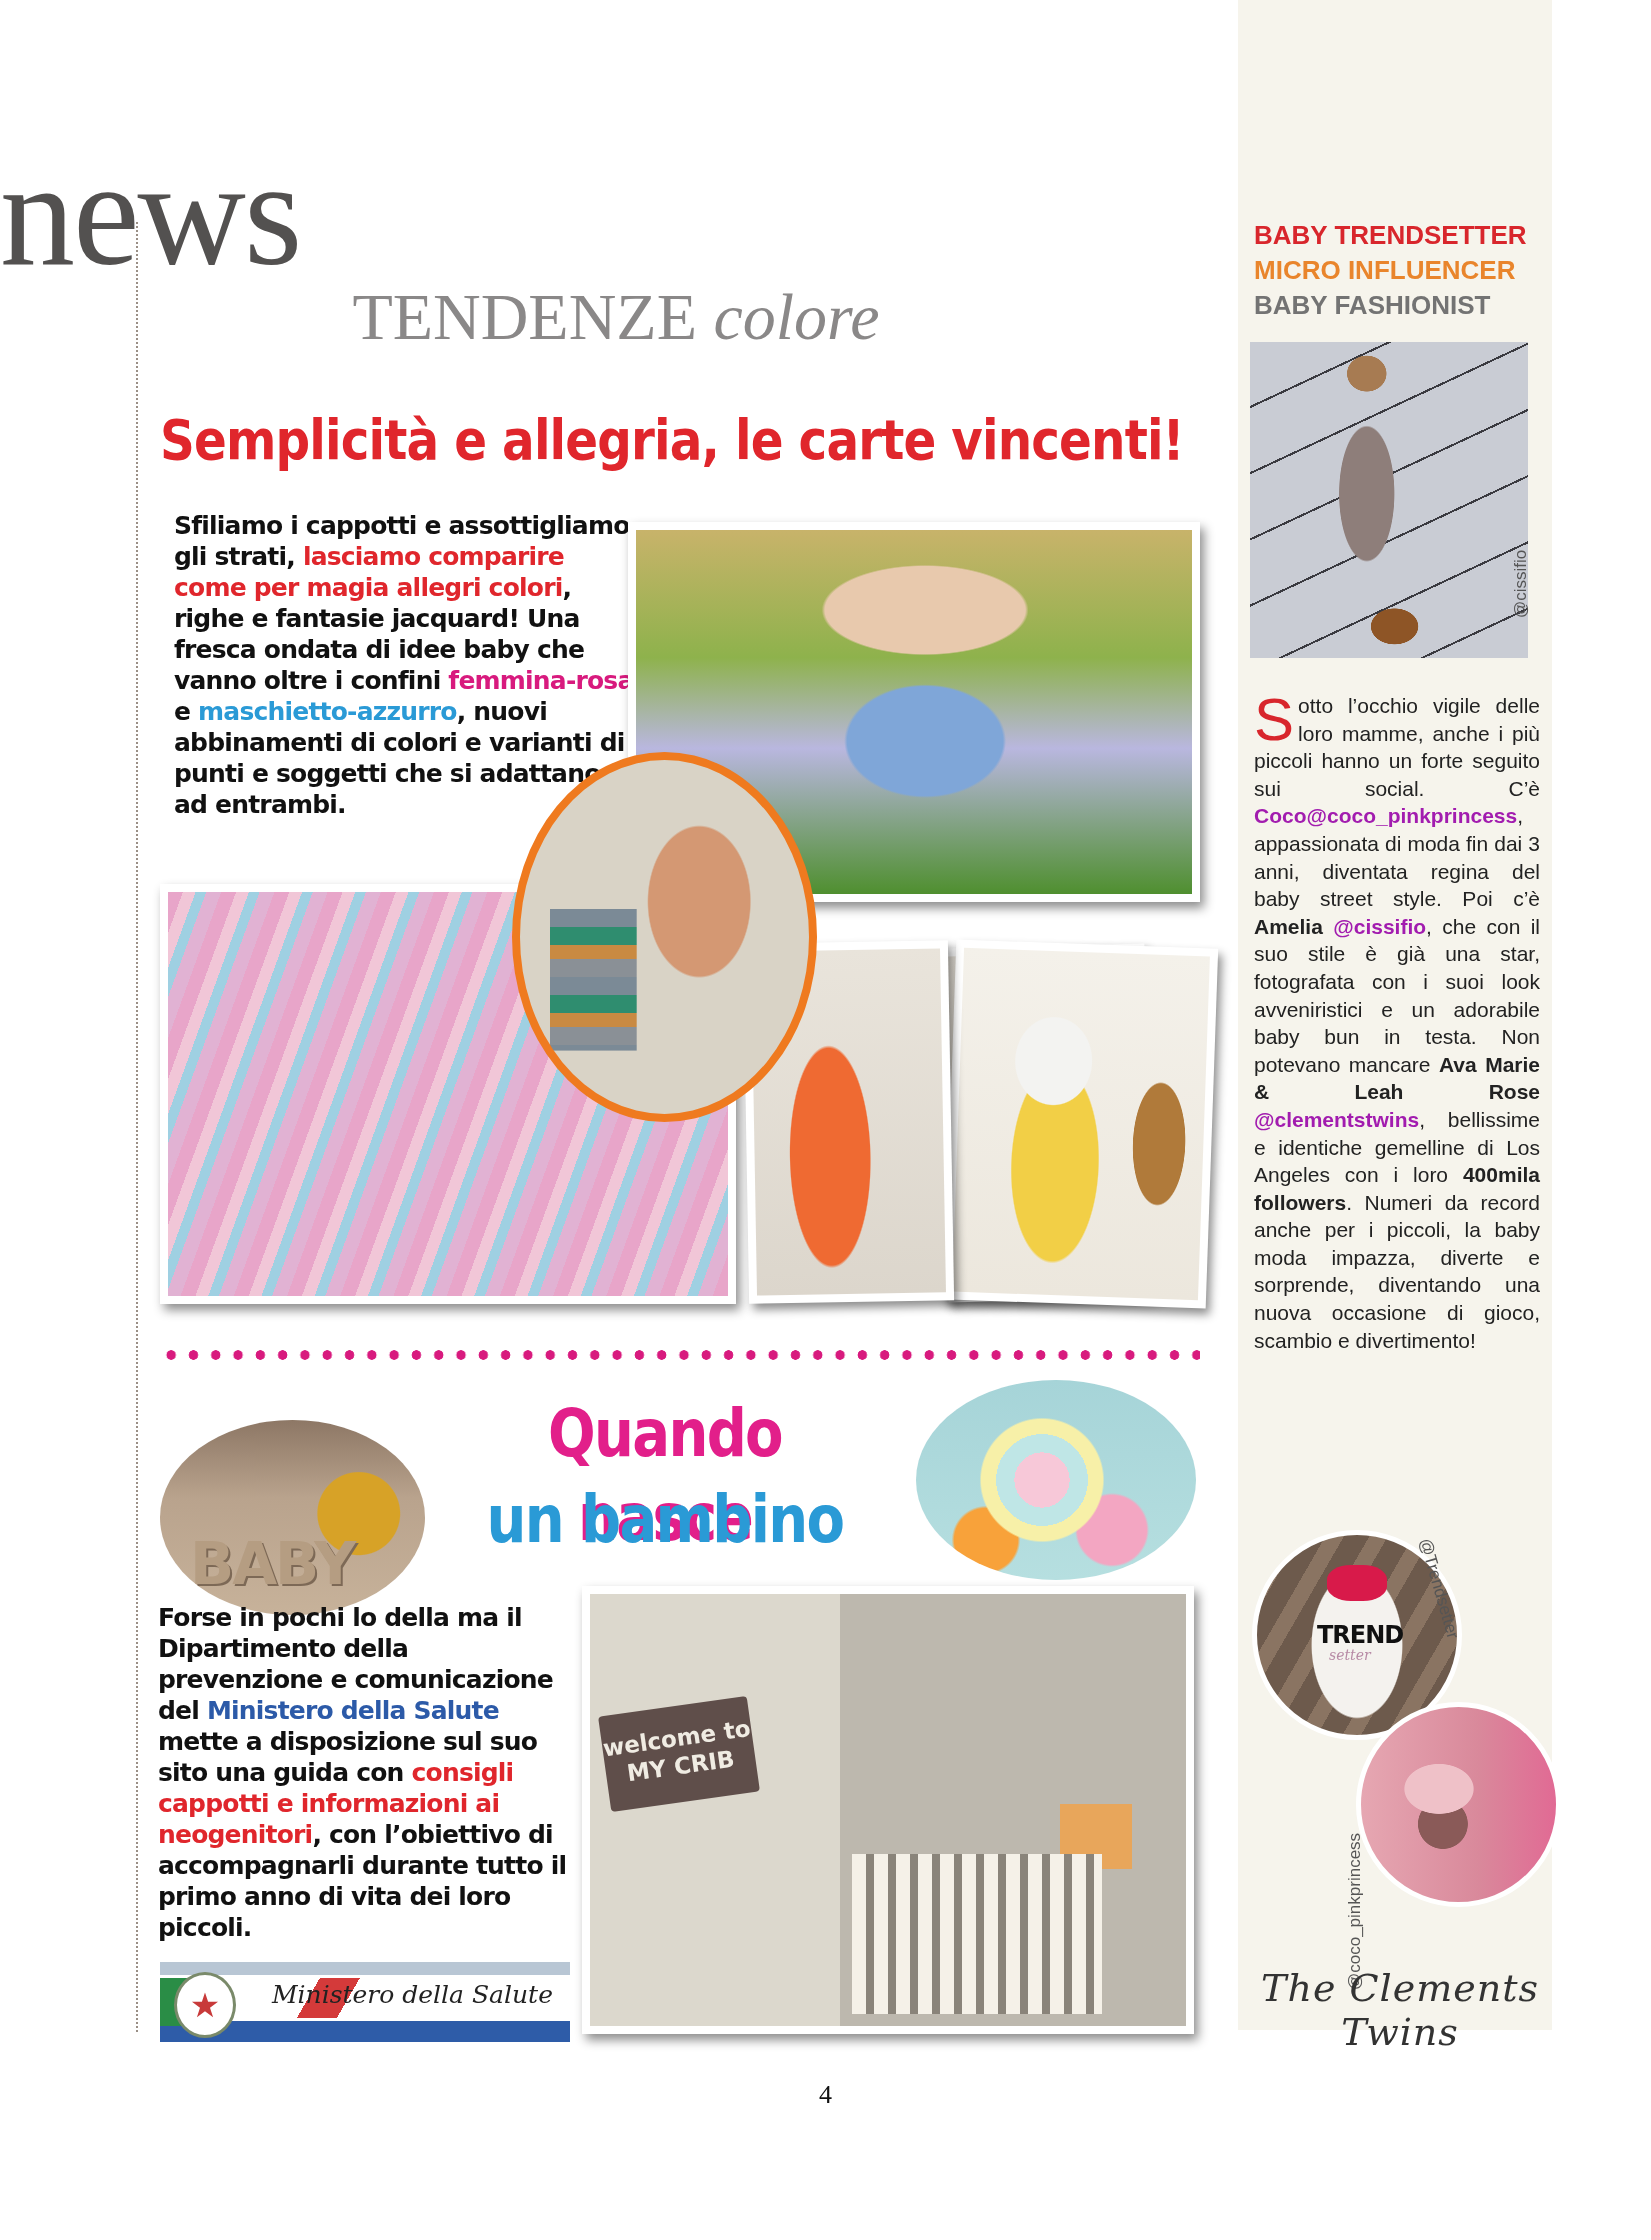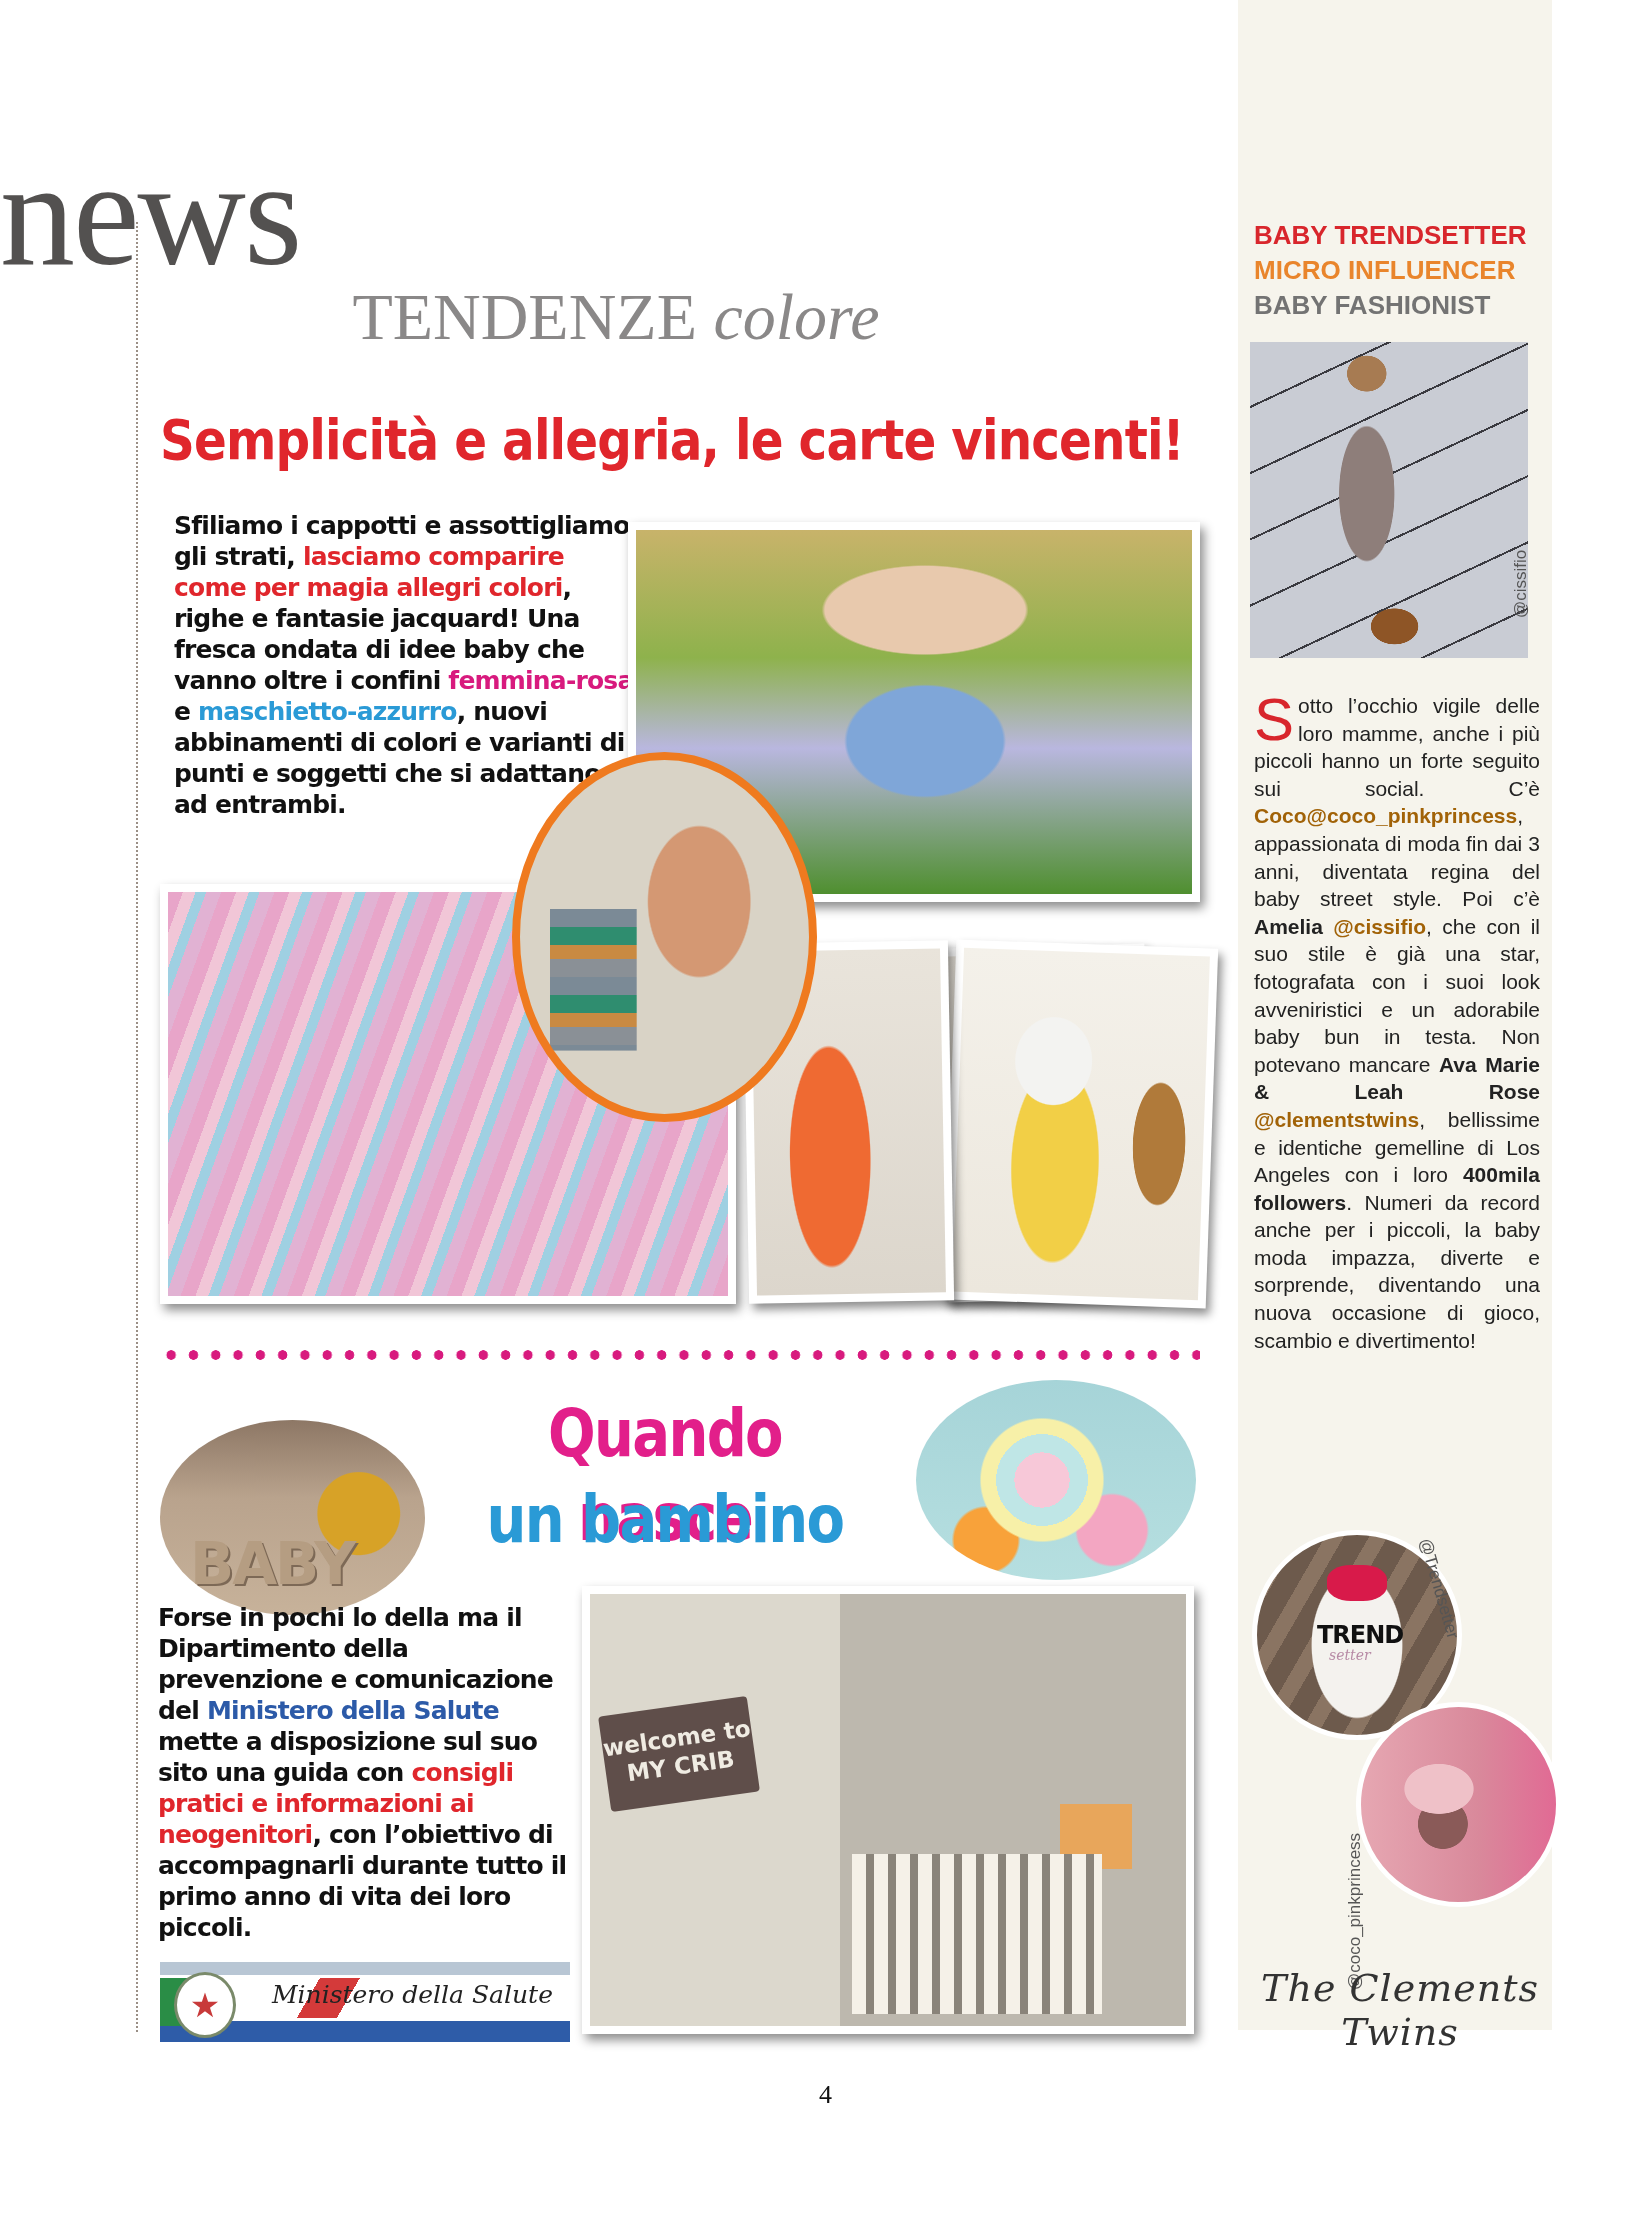--- a/index.html
+++ b/index.html
@@ -121,21 +121,21 @@
       repeating-linear-gradient(155deg, #c9ccd4 0 58px, #3a3a40 58px 60px),
       #bfc3cb; }
   .sb-credit1 { left:1511px; top:618px; transform:rotate(-90deg); transform-origin:left top;
     font-size:17px; color:#555; white-space:nowrap; }
 
   .sb-text { left:1254px; top:692px; width:286px; font-family:"Liberation Sans", sans-serif; font-size:21px;
     line-height:27.6px; color:#222; text-align:justify; }
   .dropcap { float:left; font-family:"Liberation Sans", sans-serif; font-size:60px; line-height:48px; color:#d8262c;
     margin:4px 4px 0 0; }
   .sb-text b { font-weight:bold; }
-  .sb-text .red { color:#a16207; font-weight:bold; }
+  .sb-text .red { color:#a21caf; font-weight:bold; }
 
   .circle-trend { left:1252px; top:1530px; width:210px; height:210px; border-radius:50%; border:5px solid #fff;
     box-sizing:border-box; overflow:hidden; background:
       radial-gradient(ellipse 28% 45% at 50% 55%, #f4f2ee 0 80%, transparent 82%),
       repeating-linear-gradient(120deg, #6d5a4c 0 22px, #8a7462 22px 38px); }
   .circle-trend .bow { position:absolute; left:70px; top:30px; width:60px; height:36px; background:#d81a4a; border-radius:40%; }
   .circle-trend .txt { position:absolute; left:60px; top:86px; font-family:"DejaVu Sans", sans-serif; font-weight:bold;
     font-size:24px; color:#111; letter-spacing:-1px; }
   .circle-trend .txt2 { position:absolute; left:72px; top:112px; font-family:"DejaVu Serif", serif; font-style:italic;
     font-size:14px; color:#b78aa5; }
@@ -191,21 +191,21 @@
 <div class="abs dots"></div>
 
 <div class="abs circle-baby">
   <span>BABY</span>
 </div>
 <div class="abs h2 h2a">Quando nasce</div>
 <div class="abs h2 h2b">un bambino</div>
 <div class="abs circle-candy"></div>
 
 <div class="abs body-text body2">
-  <span>Forse in pochi lo della ma il Dipartimento della prevenzione e comunicazione del </span><span class="c-navy">Ministero della Salute</span><span> mette a disposizione sul suo sito una guida con </span><span class="c-red">consigli pratici e informazioni ai neogenitori</span><span>, con l’obiettivo di accompagnarli durante tutto il primo anno di vita dei loro piccoli.</span>
+  <span>Forse in pochi lo della ma il Dipartimento della prevenzione e comunicazione del </span><span class="c-navy">Ministero della Salute</span><span> mette a disposizione sul suo sito una guida con </span><span class="c-red">consigli cappotti e informazioni ai neogenitori</span><span>, con l’obiettivo di accompagnarli durante tutto il primo anno di vita dei loro piccoli.</span>
 </div>
 
 <div class="abs frame ph-crib">
   <div class="photo">
     <div class="crib-sign">
       <div>welcome to</div>
       <div>MY CRIB</div>
     </div>
     <div class="crib-lamp"></div>
     <div class="crib-bed"></div>

